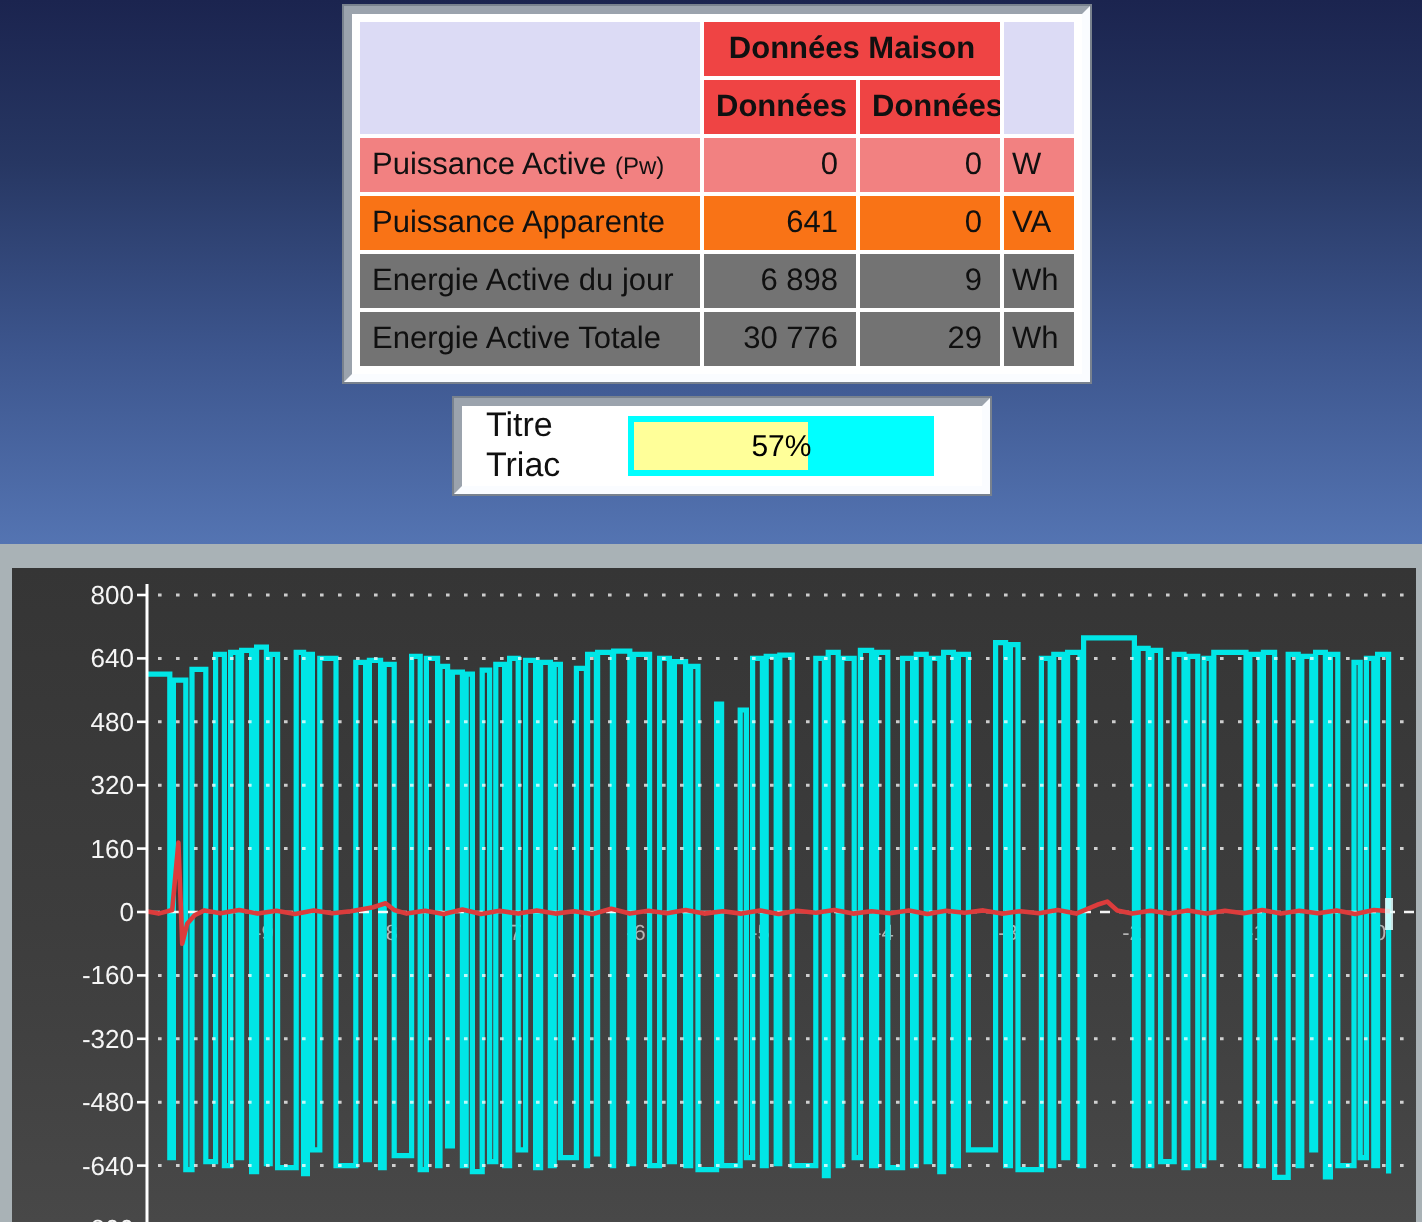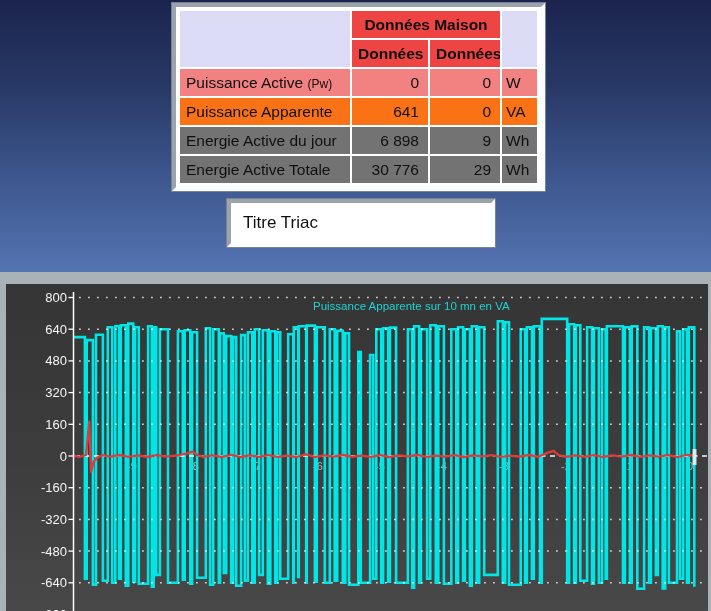--- a/index.html
+++ b/index.html
@@ -92,20 +92,24 @@
         <td class="rowc num">30 776</td>
         <td class="rowc num">29</td>
         <td class="rowc unit">Wh</td>
       </tr>
     </tbody>
       </table>
   </div>
 
   <div class="triac-frame panel3d">
     <span class="triac-label">Titre Triac</span>
+    <div class="bar">
+      <div class="bar-fill" style="width: 57%;"></div>
+      <div class="bar-pct">57%</div>
+    </div>
   </div>
 </div>
 
 <div class="chart">
   <div class="plot">
     <svg id="chartsvg" width="702" height="327" viewBox="6 284 702 327">
         <text x="132.0" y="470" text-anchor="middle" fill="#b5b5b5" font-size="11" font-family="Liberation Sans, sans-serif">-9</text>
         <text x="194.0" y="470" text-anchor="middle" fill="#b5b5b5" font-size="11" font-family="Liberation Sans, sans-serif">-8</text>
         <text x="256.0" y="470" text-anchor="middle" fill="#b5b5b5" font-size="11" font-family="Liberation Sans, sans-serif">-7</text>
         <text x="318.0" y="470" text-anchor="middle" fill="#b5b5b5" font-size="11" font-family="Liberation Sans, sans-serif">-6</text>
@@ -146,15 +150,14 @@
         <text x="67" y="492.2" text-anchor="end" fill="#f5f5f5" font-size="13" font-family="Liberation Sans, sans-serif">-160</text>
         <line x1="68.5" y1="519.4" x2="73.5" y2="519.4" stroke="#ffffff" stroke-width="1.3"></line>
         <text x="67" y="523.9" text-anchor="end" fill="#f5f5f5" font-size="13" font-family="Liberation Sans, sans-serif">-320</text>
         <line x1="68.5" y1="551.1" x2="73.5" y2="551.1" stroke="#ffffff" stroke-width="1.3"></line>
         <text x="67" y="555.6" text-anchor="end" fill="#f5f5f5" font-size="13" font-family="Liberation Sans, sans-serif">-480</text>
         <line x1="68.5" y1="582.8" x2="73.5" y2="582.8" stroke="#ffffff" stroke-width="1.3"></line>
         <text x="67" y="587.3" text-anchor="end" fill="#f5f5f5" font-size="13" font-family="Liberation Sans, sans-serif">-640</text>
         <line x1="68.5" y1="614.5" x2="73.5" y2="614.5" stroke="#ffffff" stroke-width="1.3"></line>
         <text x="67" y="619.0" text-anchor="end" fill="#f5f5f5" font-size="13" font-family="Liberation Sans, sans-serif">-800</text>
       </svg>
-    <div class="legend legend-cyan">Puissance Apparente sur 10 mn en VA</div>
   </div>
 </div>
 
 </body></html>

